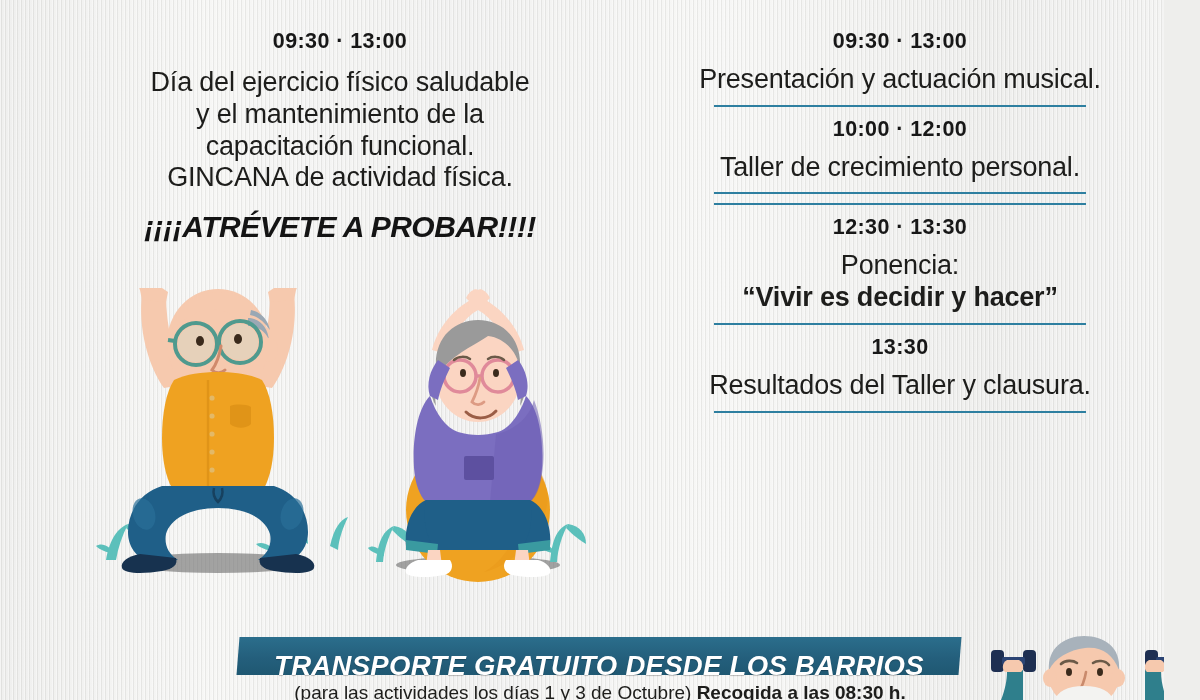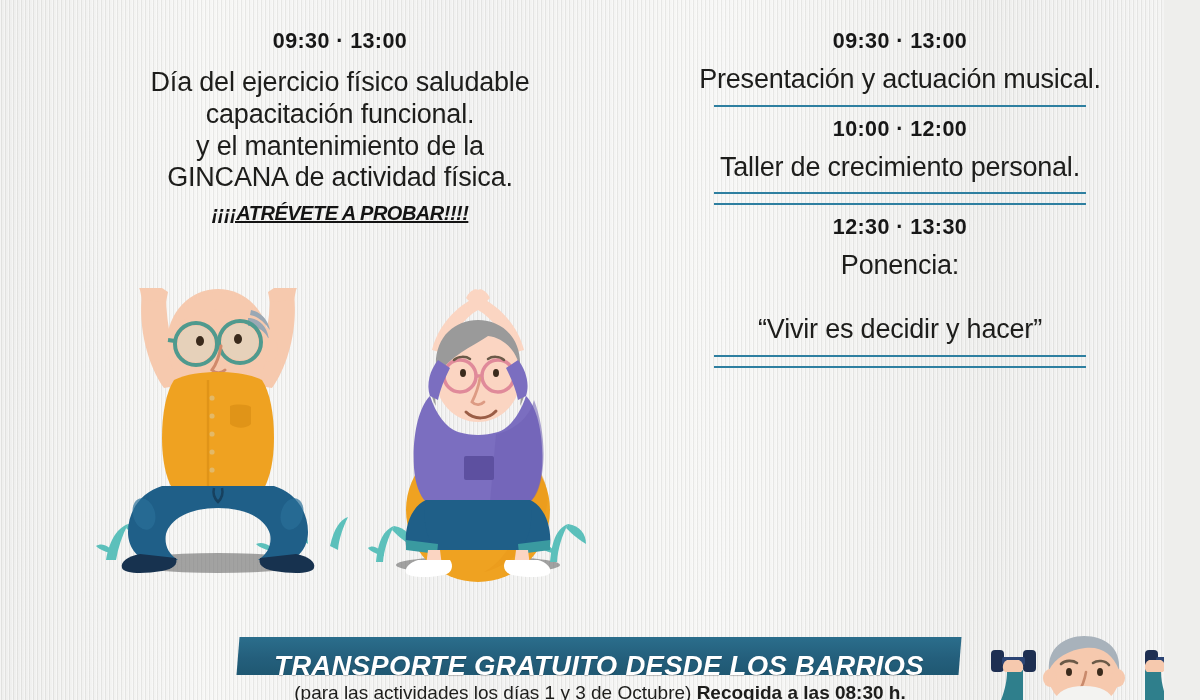--- a/index.html
+++ b/index.html
@@ -50,32 +50,30 @@
   }
   .desc {
     font-size: 27px;
     font-weight: 400;
     color: #1d1d1b;
     margin: 0;
     line-height: 1.18;
     letter-spacing: -0.2px;
   }
   .desc-bold {
-    font-weight: normal;
-    margin-top: 32px;
+    font-weight: bold;
   }
   .shout {
     font-weight: bold;
     font-style: italic;
-    font-size: 20px;
+    font-size: 30px;
     letter-spacing: -0.5px;
     color: #141414;
-    margin: 8px;
+    margin: 16px;
     line-height: 1.15;
-    text-decoration: underline;
   }
 
   
   #left-block { padding-top: 28px; }
   #left-block .time { margin-bottom: 12px; }
 
   
   .sched-row { padding: 0; }
   .sched-row .time { margin-bottom: 9px; }
   .sched-row .desc { margin-bottom: 0; }
@@ -143,22 +141,22 @@
 </style>
 </head>
 <body>
 
 <div id="poster">
 
   <div class="col" id="col-left">
     <div id="left-block">
       <div class="time">09:30 · 13:00</div>
       <div class="desc">Día del ejercicio físico saludable</div>
+      <div class="desc">y el mantenimiento de la</div>
       <div class="desc">capacitación funcional.</div>
-      <div class="desc">y el mantenimiento de la</div>
       <div class="desc">GINCANA de actividad física.</div>
       <div class="shout">¡¡¡¡ATRÉVETE A PROBAR!!!!</div>
     </div>
   </div>
 
   <div class="col" id="col-right">
     <div id="right-block">
 
       <div class="sched-row">
         <div class="time">09:30 · 13:00</div>
@@ -176,20 +174,24 @@
       </div>
       <div class="sep"></div>
 
       <div class="sched-row">
         <div class="time">12:30 · 13:30</div>
         <div class="desc">Ponencia:</div>
         <div class="desc desc-bold">“Vivir es decidir y hacer”</div>
       </div>
       <div class="sep"></div>
 
+      <div class="sched-row">
+        <div class="time">13:30</div>
+        <div class="desc">Resultados del Taller y clausura.</div>
+      </div>
       <div class="sep"></div>
 
     </div>
   </div>
 
   <div class="illus" id="fig-man">
     <svg width="260" height="300" viewBox="0 0 260 300" xmlns="http://www.w3.org/2000/svg">
 
       <ellipse cx="130" cy="275" rx="92" ry="10" fill="#6e6e6e" opacity="0.62"></ellipse>
 

